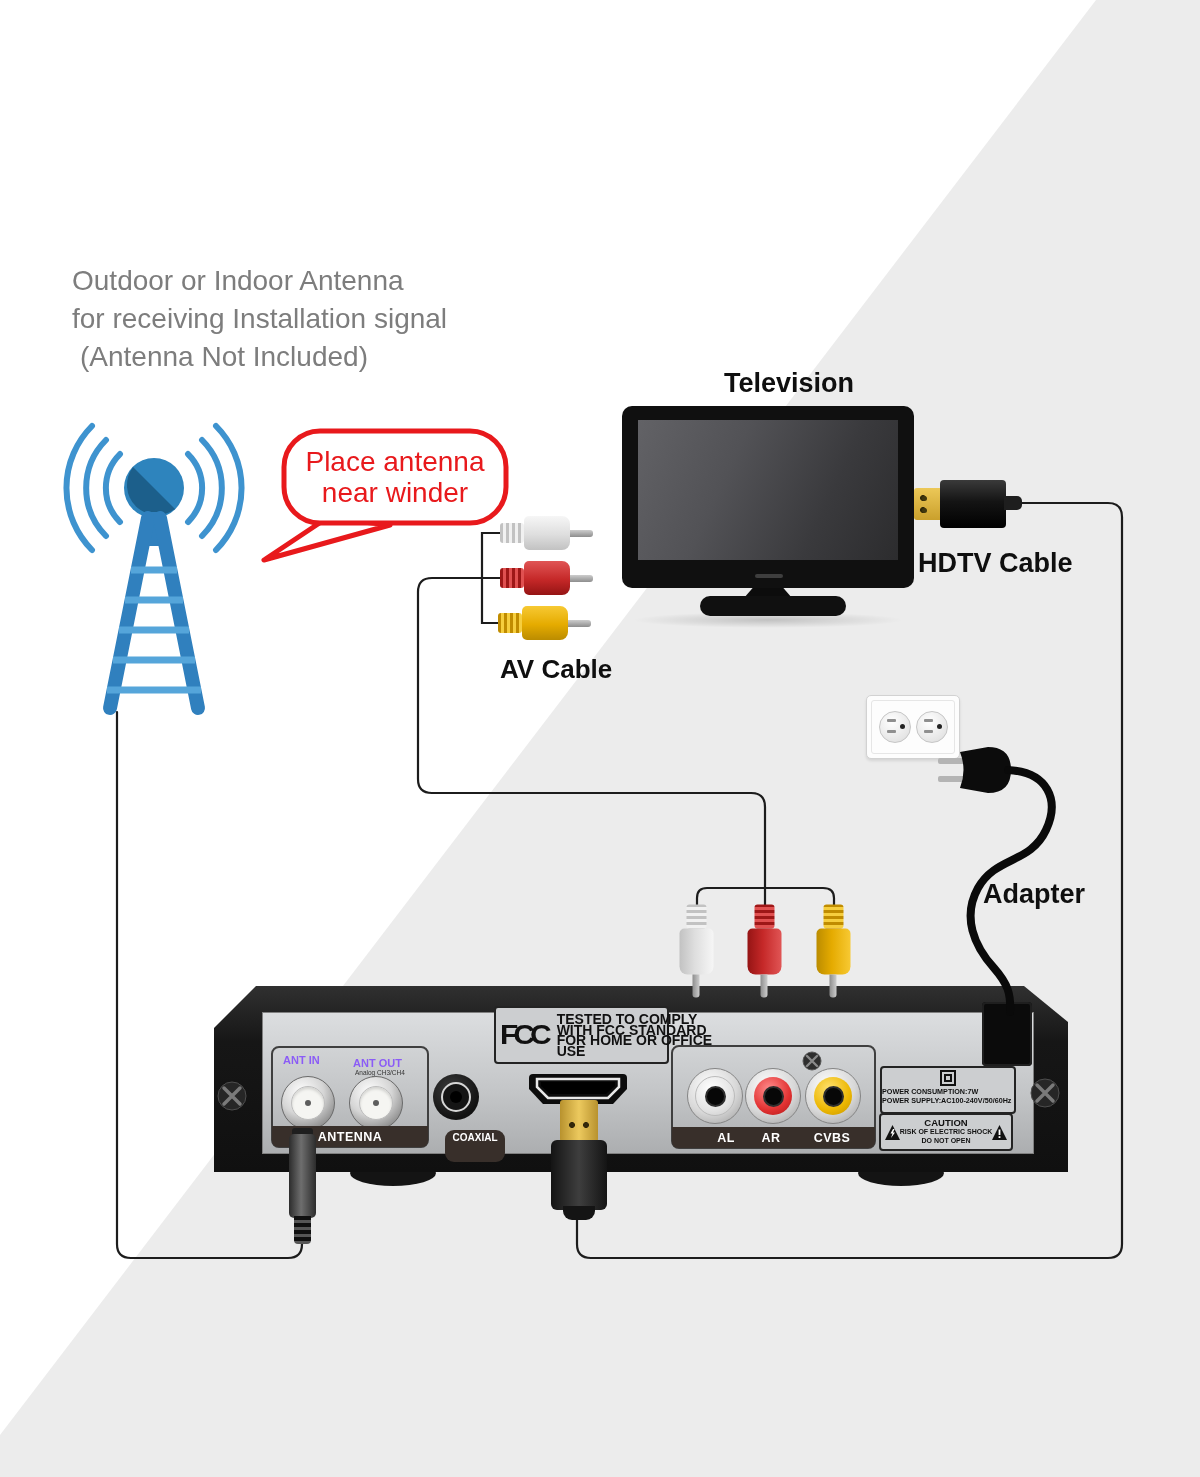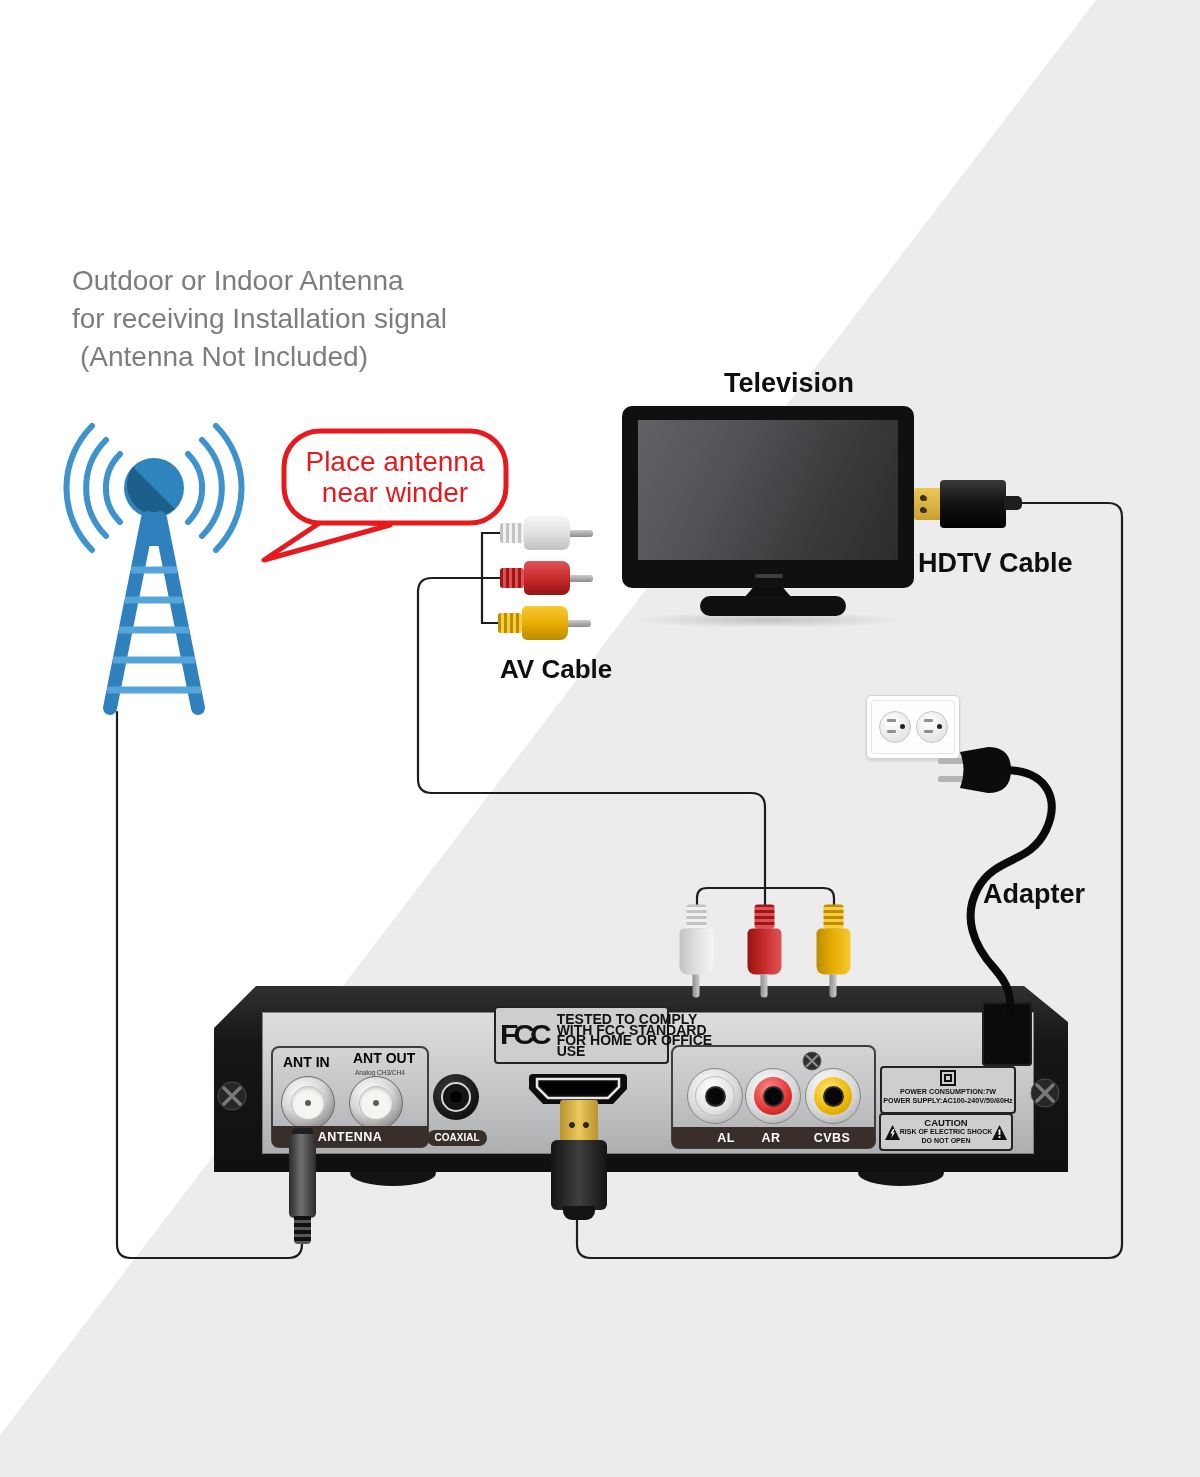--- a/index.html
+++ b/index.html
@@ -85,21 +85,21 @@
     clip-path:polygon(42px 0%, 810px 0%, 854px 36px, 854px 186px, 0% 186px, 0% 42px); }
   .box-panel { position:absolute; left:262px; top:1012px; width:770px; height:140px;
     background:linear-gradient(180deg,#dcdee0 0%,#c4c6c8 55%,#acaeb0 100%); border:1px solid #808080; }
 
   .screw { position:absolute; }
 
   .group { position:absolute; border:2px solid #3f3f3f; border-radius:8px; }
   .band { position:absolute; left:-1px; right:-1px; bottom:-1px; height:21px; background:#382f2a;
     border-radius:0 0 6px 6px; color:#fff; font-weight:bold; }
   .band .cen { position:absolute; top:4px; transform:translateX(-50%); font-size:12.5px; letter-spacing:0.5px; }
-  .port-lbl { position:absolute; font-weight:bold; font-size:14px; color:#000000; }
+  .port-lbl { position:absolute; font-weight:bold; font-size:11px; color:#8b5cf6; }
   .port-sub { position:absolute; font-size:6.5px; color:#333; }
 
   .fconn { position:absolute; width:52px; height:52px; border-radius:50%;
     background:radial-gradient(circle at 38% 30%,#ffffff,#d5d5d5 45%,#8d8d8d 80%,#707070); border:1px solid #6a6a6a;
     display:flex; align-items:center; justify-content:center; }
   .fconn-face { width:32px; height:32px; border-radius:50%; background:#f5f5f2; border:1px solid #bdbdbd;
     box-shadow:inset 0 2px 3px rgba(0,0,0,.15); display:flex; align-items:center; justify-content:center; }
   .fconn-pin { width:6px; height:6px; border-radius:50%; background:#5d5d5d; }
 
   .coax { position:absolute; left:433px; top:1074px; width:46px; height:46px; border-radius:50%;
@@ -116,21 +116,21 @@
   .jack-mid { width:38px; height:38px; border-radius:50%; display:flex; align-items:center; justify-content:center; }
   .jack-mid.white { background:radial-gradient(circle at 40% 32%,#ffffff,#e4e4e4 60%,#c8c8c8); border:1px solid #bbb; }
   .jack-mid.red { background:radial-gradient(circle at 40% 32%,#ff8d8d,#e23232 60%,#ad1616); }
   .jack-mid.yellow { background:radial-gradient(circle at 40% 32%,#ffe272,#ecb702 60%,#c39200); }
   .jack-hole { width:17px; height:17px; border-radius:50%; background:#070707; border:2px solid #2e2e2e; }
 
   .plate { position:absolute; background:#ccced0; border:2px solid #232323; border-radius:4px; color:#111; }
   .fcc-plate { display:flex; align-items:center; gap:4px; padding:0 4px; }
   .fcc-logo { font-weight:bold; font-size:30px; letter-spacing:-5px; transform:scaleY(.95); padding-right:6px; }
   .fcc-lines { font-size:14px; font-weight:bold; line-height:10.5px; white-space:nowrap; }
-  .tiny-lines { font-size:7.2px; font-weight:bold; line-height:9px; text-align:center; white-space:nowrap; }
+  .tiny-lines { font-size:7.2px; font-weight:bold; line-height:9px; white-space:nowrap; }
   .sq-icon { width:12px; height:12px; border:2px solid #111; margin:2px auto 1px auto; display:flex; align-items:center; justify-content:center; }
   .sq-icon-in { width:4px; height:4px; border:2px solid #111; }
   .caution-title { font-size:9.5px; font-weight:bold; text-align:center; line-height:11px; margin-top:2px; }
   .caution-line { font-size:7px; font-weight:bold; text-align:center; line-height:8.5px; }
 
   .inlet { position:absolute; left:982px; top:1002px; width:50px; height:64px; background:#0b0b0b;
     border-radius:4px; box-shadow:inset 0 0 0 2px #1f1f1f; }
 
   
   .ant-plug-collar { position:absolute; left:292px; top:1128px; width:21px; height:10px; background:#1f1f1f; border-radius:3px; }
@@ -285,21 +285,21 @@
       <rect x="13" y="8" width="5" height="3" fill="#111"></rect>
       <circle cx="12" cy="32" r="2" fill="#111"></circle>
       <circle cx="20" cy="32" r="2" fill="#111"></circle>
       <line x1="7" y1="37" x2="25" y2="37" stroke="#111" stroke-width="2.5"></line>
       <path d="M3 6 L28 35 M28 6 L3 35" stroke="#111" stroke-width="2"></path>
     </svg>
   </div>
 
   <div class="group" style="left:271px;top:1046px;width:154px;height:98px">
     <div class="port-lbl" style="left:10px;top:6px">ANT IN</div>
-    <div class="port-lbl" style="left:80px;top:2px">ANT OUT</div>
+    <div class="port-lbl" style="left:80px;top:9px">ANT OUT</div>
     <div class="port-sub" style="left:82px;top:21px">Analog CH3/CH4</div>
     <div class="fconn" style="left:8px;top:28px">
       <div class="fconn-face">
         <div class="fconn-pin"></div>
       </div>
     </div>
     <div class="fconn" style="left:76px;top:28px">
       <div class="fconn-face">
         <div class="fconn-pin"></div>
       </div>
@@ -307,21 +307,21 @@
     <div class="band">
       <span class="cen" style="left:50%">ANTENNA</span>
     </div>
   </div>
 
   <div class="coax">
     <div class="coax-ring">
       <div class="coax-hole"></div>
     </div>
   </div>
-  <div class="pill" style="left:427px;top:1130px;width:60px;height:16px;line-height:16px">COAXIAL</div>
+  <div class="pill" style="left:445px;top:1130px;width:60px;height:32px;line-height:16px">COAXIAL</div>
 
   <svg class="abs" style="left:527px;top:1072px" width="102" height="36" viewBox="0 0 102 36">
     <path d="M 6 2 H 96 Q 100 2 100 6 V 17 L 86 32 H 16 L 2 17 V 6 Q 2 2 6 2 Z" fill="#0c0c0c"></path>
     <path d="M 10 7 H 92 V 15 L 81 26 H 21 L 10 15 Z" fill="none" stroke="#e8e8e8" stroke-width="2.5"></path>
     <path d="M 14 10 H 88 V 14 L 79 22 H 23 L 14 14 Z" fill="#000"></path>
   </svg>
 
   <div class="group" style="left:671px;top:1045px;width:201px;height:100px">
     <svg style="position:absolute;left:129px;top:4px" width="20" height="20" viewBox="0 0 20 20">
       <circle cx="10" cy="10" r="9" fill="#2e2e2e" stroke="#585858"></circle>

